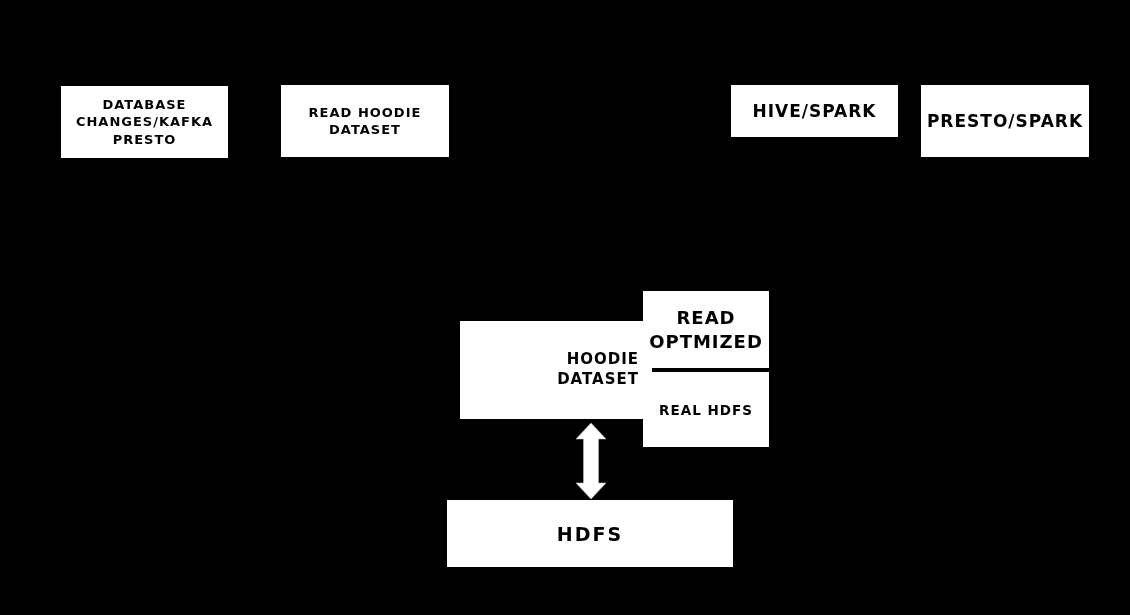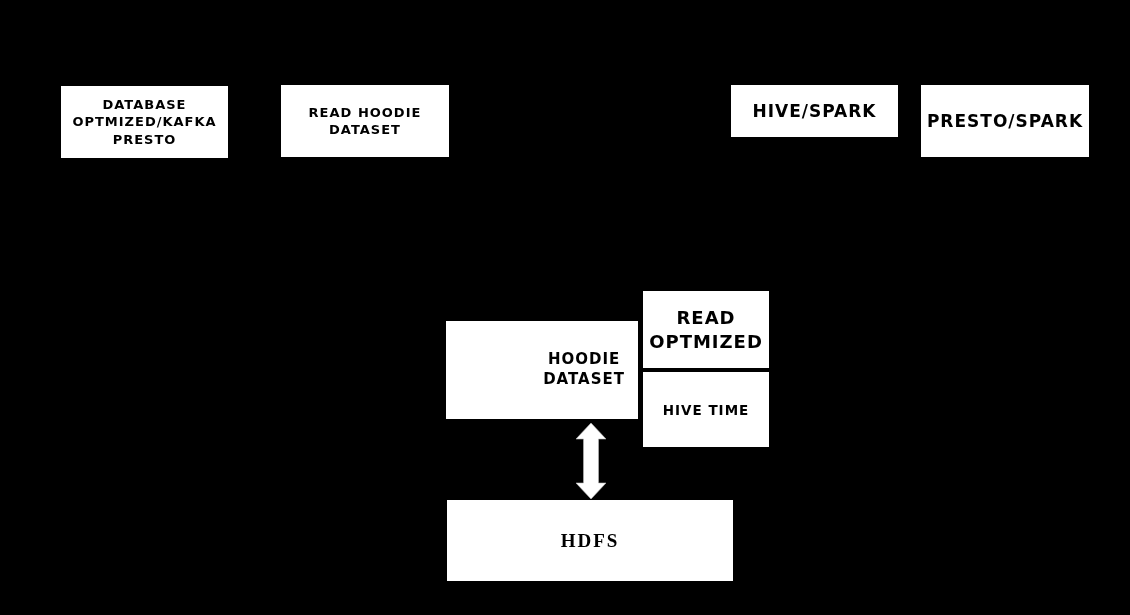--- a/index.html
+++ b/index.html
@@ -27,43 +27,43 @@
     letter-spacing: 1px;
     box-sizing: border-box;
   }
   .box .lines span { display: block; }
   .box .lines { line-height: 1.32; }
 
   #box-database        { left: 61px;  top: 86px;  width: 167px; height: 72px; font-size: 13px; }
   #box-other-hoodie    { left: 281px; top: 85px;  width: 168px; height: 72px; font-size: 13px; }
   #box-hive-spark      { left: 731px; top: 85px;  width: 167px; height: 52px; font-size: 17px; }
   #box-presto-spark    { left: 921px; top: 85px;  width: 168px; height: 72px; font-size: 17px; text-align: center; }
-  #box-hoodie-dataset  { left: 446px; top: 321px; width: 192px; height: 98px; font-size: 15px;
-                         justify-content: flex-end; padding-right: 13px; }
+  #box-hoodie-dataset  { left: 460px; top: 321px; width: 192px; height: 98px; font-size: 15px;
+                         justify-content: flex-end; text-align: right; padding-right: 13px; }
   #box-read-optimized  { left: 643px; top: 291px; width: 126px; height: 77px; font-size: 18px; }
   #box-real-time       { left: 643px; top: 372px; width: 126px; height: 75px; font-size: 13.5px; }
-  #box-hdfs            { left: 447px; top: 500px; width: 286px; height: 81px; font-size: 19px; letter-spacing: 2px; font-family: Liberation Serif, serif; }
+  #box-hdfs            { left: 447px; top: 500px; width: 286px; height: 67px; font-size: 19px; letter-spacing: 2px; }
 
   #arrow-hoodie-hdfs {
     position: absolute;
     left: 576px;
     top: 423px;
     width: 30px;
     height: 76px;
   }
 </style>
 </head>
 <body>
 
 <div id="canvas">
 
   <div id="box-database" class="box">
     <div class="lines">
       <span>DATABASE</span>
-      <span>OPTMIZED/KAFKA</span>
+      <span>CHANGES/KAFKA</span>
       <span>PRESTO</span>
     </div>
   </div>
 
   <div id="box-other-hoodie" class="box">
     <div class="lines">
       <span>READ HOODIE</span>
       <span>DATASET</span>
     </div>
   </div>
@@ -84,21 +84,21 @@
   </div>
 
   <div id="box-read-optimized" class="box">
     <div class="lines">
       <span>READ</span>
       <span>OPTMIZED</span>
     </div>
   </div>
 
   <div id="box-real-time" class="box">
-    <span>HIVE TIME</span>
+    <span>REAL HDFS</span>
   </div>
 
   <div id="box-hdfs" class="box">
     <span>HDFS</span>
   </div>
 
   <svg id="arrow-hoodie-hdfs" viewBox="0 0 30 76" xmlns="http://www.w3.org/2000/svg">
     <polygon points="15,0 30,16 22.5,16 22.5,60 30,60 15,76 0,60 7.5,60 7.5,16 0,16" fill="#ffffff" stroke="#bbbbbb" stroke-width="0.6"></polygon>
   </svg>
 

